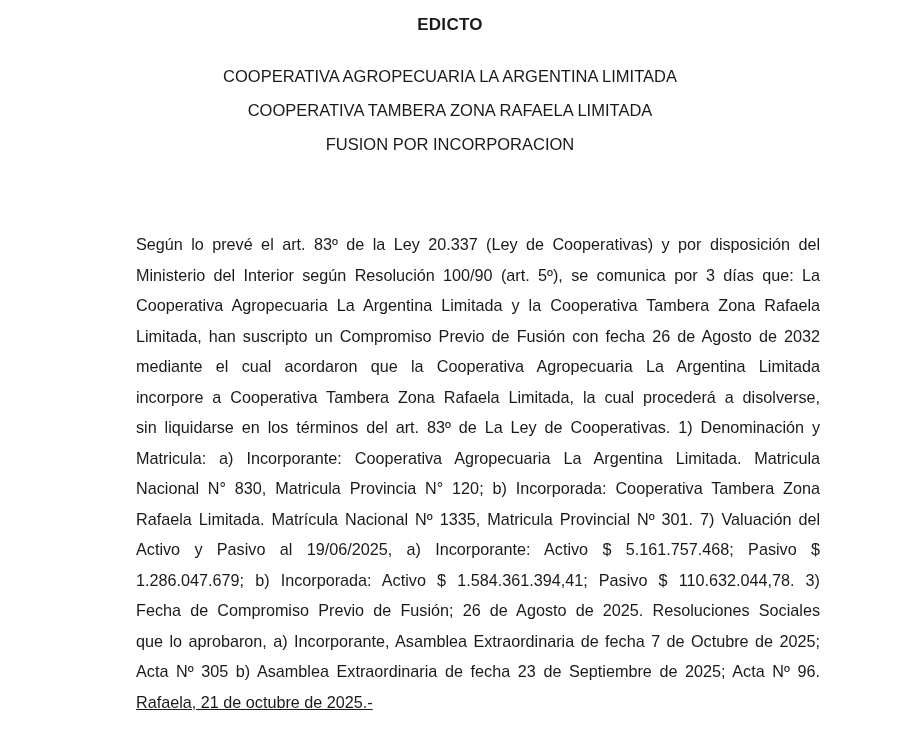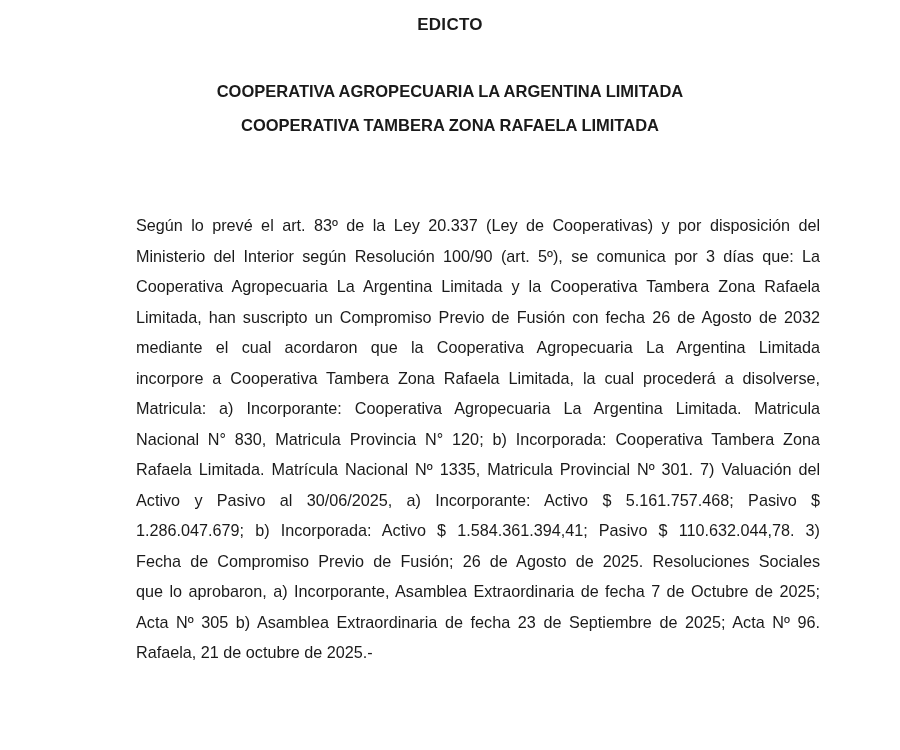--- a/index.html
+++ b/index.html
@@ -15,69 +15,72 @@
   }
   .doc-title {
     margin-top: 15px;
     text-align: center;
     font-size: 17px;
     line-height: 20px;
     font-weight: bold;
     letter-spacing: 0.3px;
   }
   .doc-headings {
-    margin-top: 39px;
+    margin-top: 24px;
     text-align: center;
     font-size: 16.5px;
     line-height: 34px;
-    font-weight: bold;
+    font-weight: normal;
   }
   .doc-body {
     margin: 68px auto 0 104px;
     width: 716px;
     font-size: 16.2px;
     line-height: 30.5px;
   }
   .doc-body .line {
     text-align: justify;
     text-align-last: justify;
     -moz-text-align-last: justify;
     white-space: nowrap; 
     margin-left: 32px;
   }
   
   .doc-body .line { white-space: normal; }
   .doc-body .line.last {
     text-align-last: left;
+    text-decoration: underline;
     -moz-text-align-last: left;
   }
 </style>
 </head>
 <body>
 
 <div class="sheet">
 
   <div class="doc-title">EDICTO</div>
 
   <div class="doc-headings">
     <div class="heading-line">COOPERATIVA AGROPECUARIA LA ARGENTINA LIMITADA</div>
     <div class="heading-line">COOPERATIVA TAMBERA ZONA RAFAELA LIMITADA</div>
+    <div class="heading-line">FUSION POR INCORPORACION</div>
   </div>
 
   <div class="doc-body">
     <div class="line">Según lo prevé el art. 83º de la Ley 20.337 (Ley de Cooperativas) y por disposición del</div>
     <div class="line">Ministerio del Interior según Resolución 100/90 (art. 5º), se comunica por 3 días que: La</div>
     <div class="line">Cooperativa Agropecuaria La Argentina Limitada y la Cooperativa Tambera Zona Rafaela</div>
     <div class="line">Limitada, han suscripto un Compromiso Previo de Fusión con fecha 26 de Agosto de 2032</div>
     <div class="line">mediante el cual acordaron que la Cooperativa Agropecuaria La Argentina Limitada</div>
     <div class="line">incorpore a Cooperativa Tambera Zona Rafaela Limitada, la cual procederá a disolverse,</div>
+    <div class="line">sin liquidarse en los términos del art. 83º de La Ley de Cooperativas. 1) Denominación y</div>
     <div class="line">Matricula: a) Incorporante: Cooperativa Agropecuaria La Argentina Limitada. Matricula</div>
     <div class="line">Nacional N° 830, Matricula Provincia N° 120; b) Incorporada: Cooperativa Tambera Zona</div>
     <div class="line">Rafaela Limitada. Matrícula Nacional Nº 1335, Matricula Provincial Nº 301. 7) Valuación del</div>
-    <div class="line">Activo y Pasivo al 30/06/2025, a) Incorporante: Activo $ 5.161.757.468; Pasivo $</div>
+    <div class="line">Activo y Pasivo al 19/06/2025, a) Incorporante: Activo $ 5.161.757.468; Pasivo $</div>
     <div class="line">1.286.047.679; b) Incorporada: Activo $ 1.584.361.394,41; Pasivo $ 110.632.044,78. 3)</div>
     <div class="line">Fecha de Compromiso Previo de Fusión; 26 de Agosto de 2025. Resoluciones Sociales</div>
     <div class="line">que lo aprobaron, a) Incorporante, Asamblea Extraordinaria de fecha 7 de Octubre de 2025;</div>
     <div class="line">Acta Nº 305 b) Asamblea Extraordinaria de fecha 23 de Septiembre de 2025; Acta Nº 96.</div>
     <div class="line last">Rafaela, 21 de octubre de 2025.-</div>
   </div>
 
 </div>
 
 </body></html>

